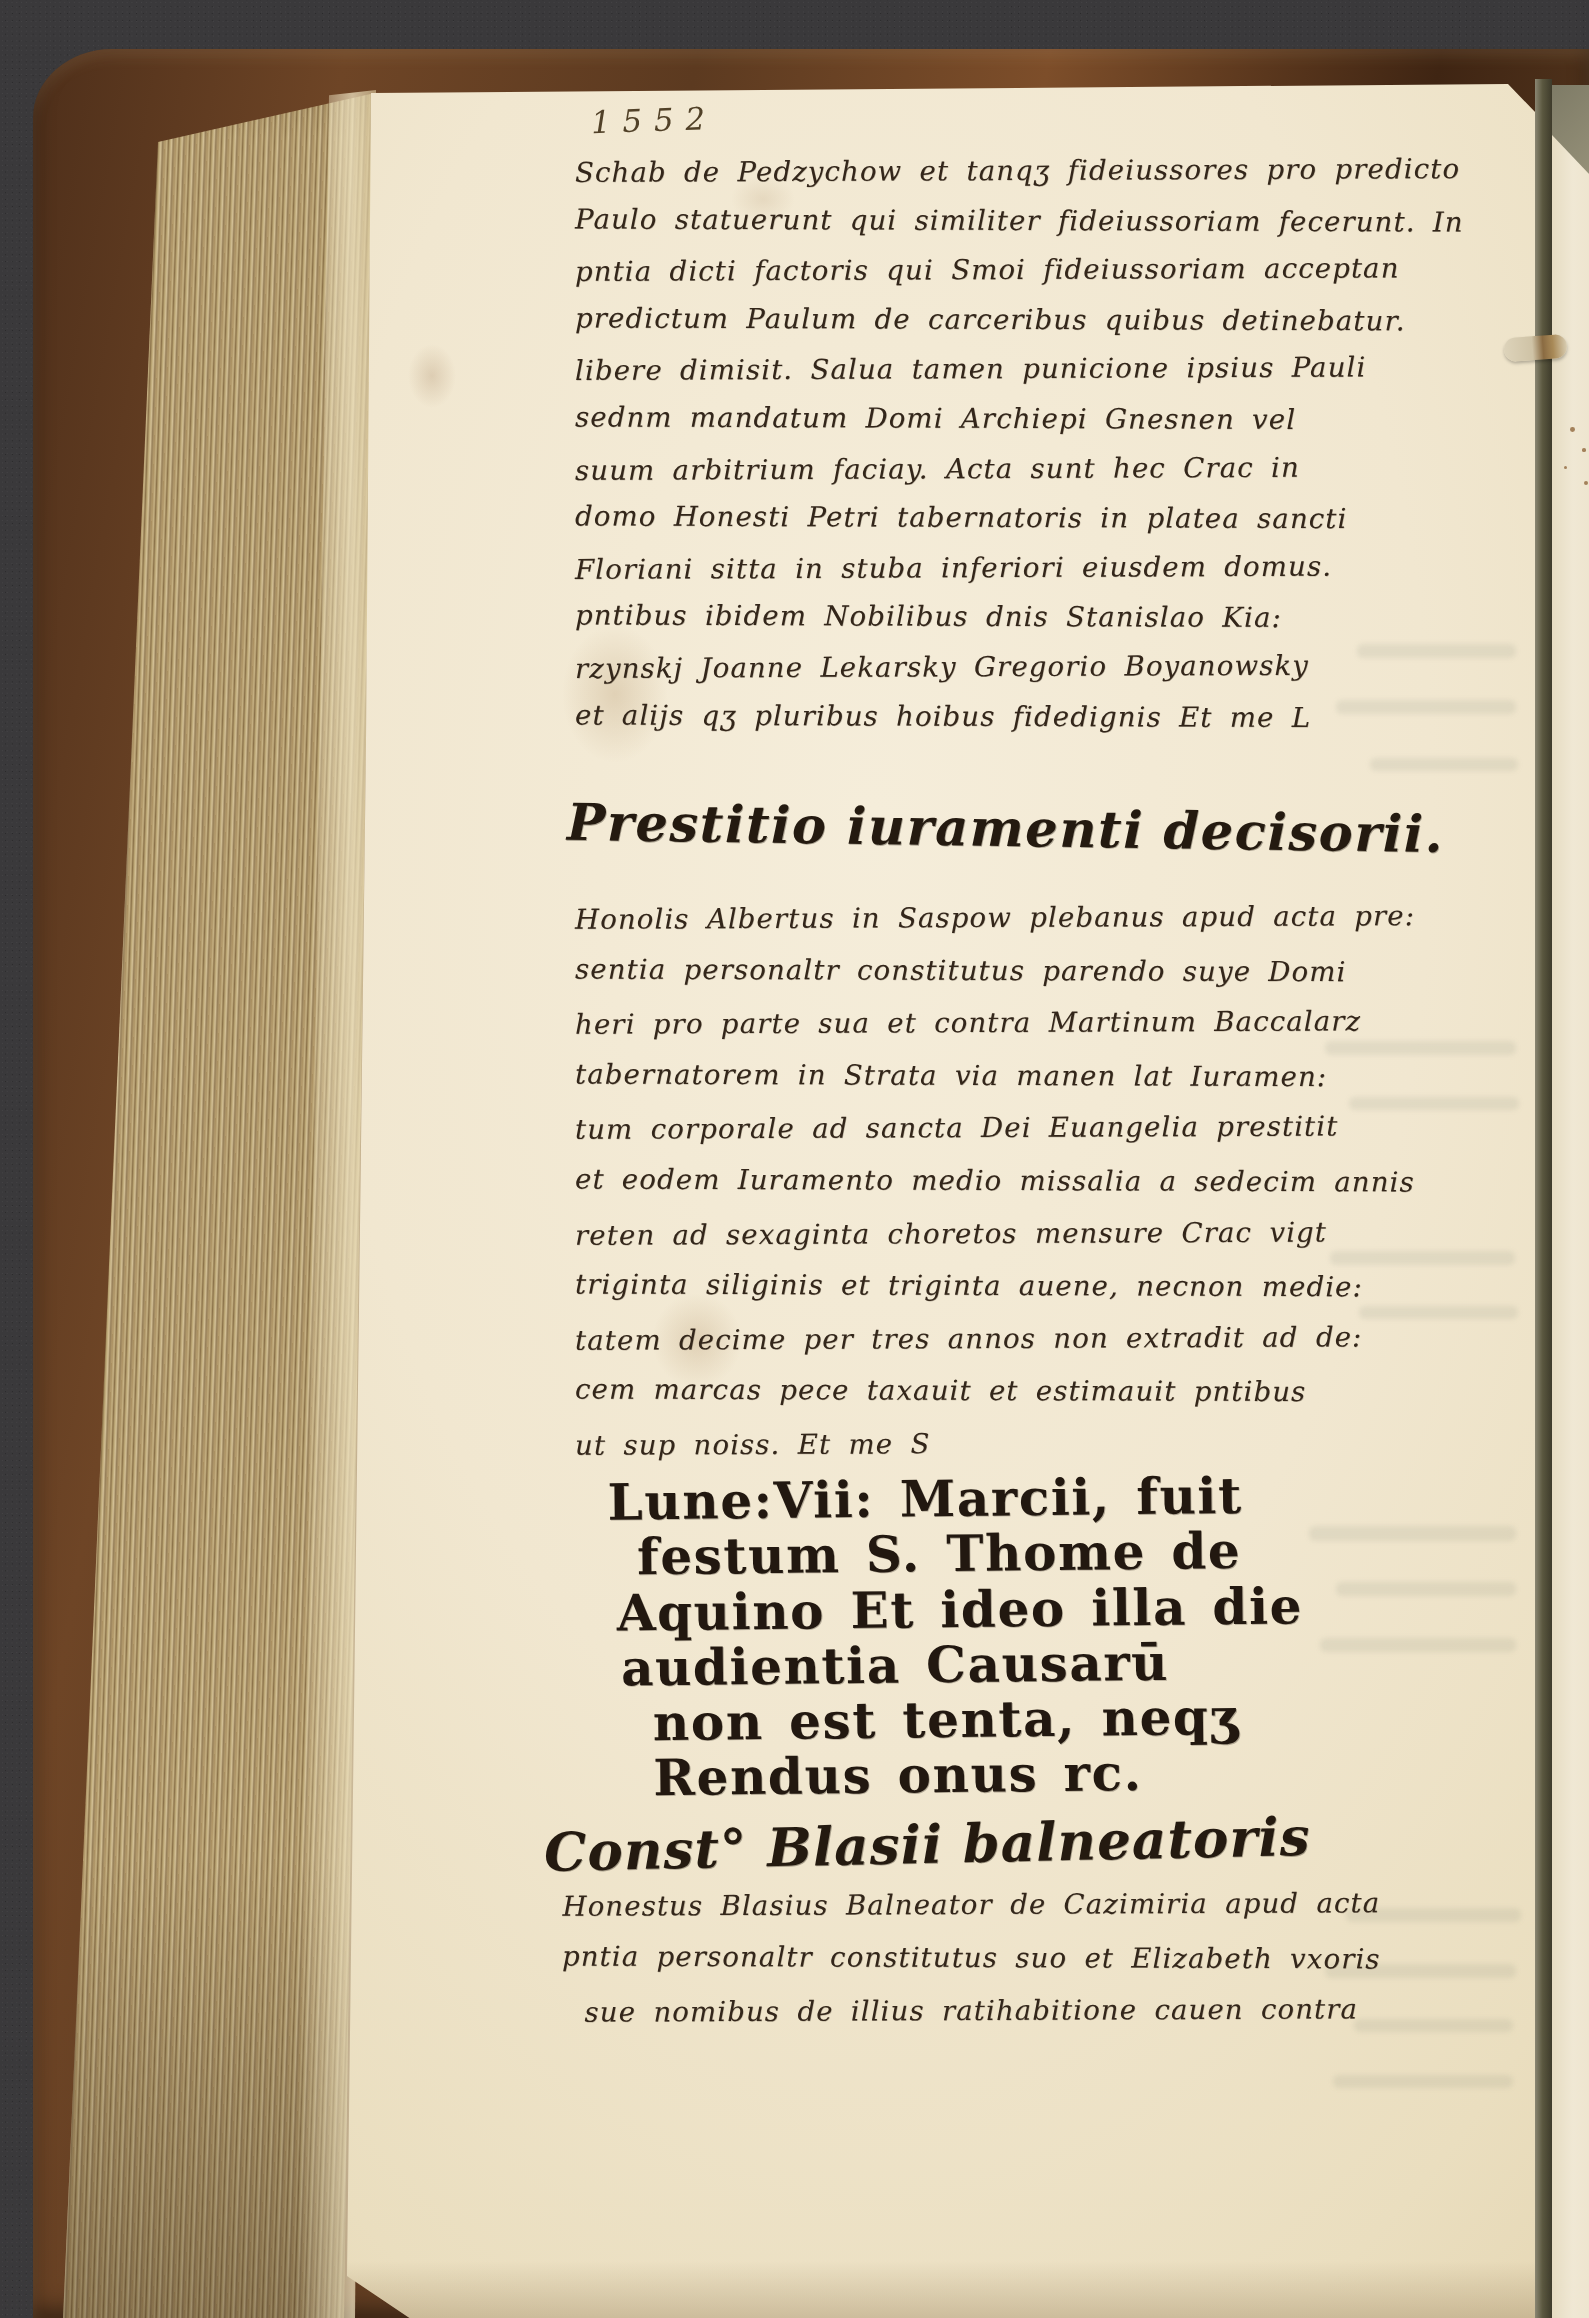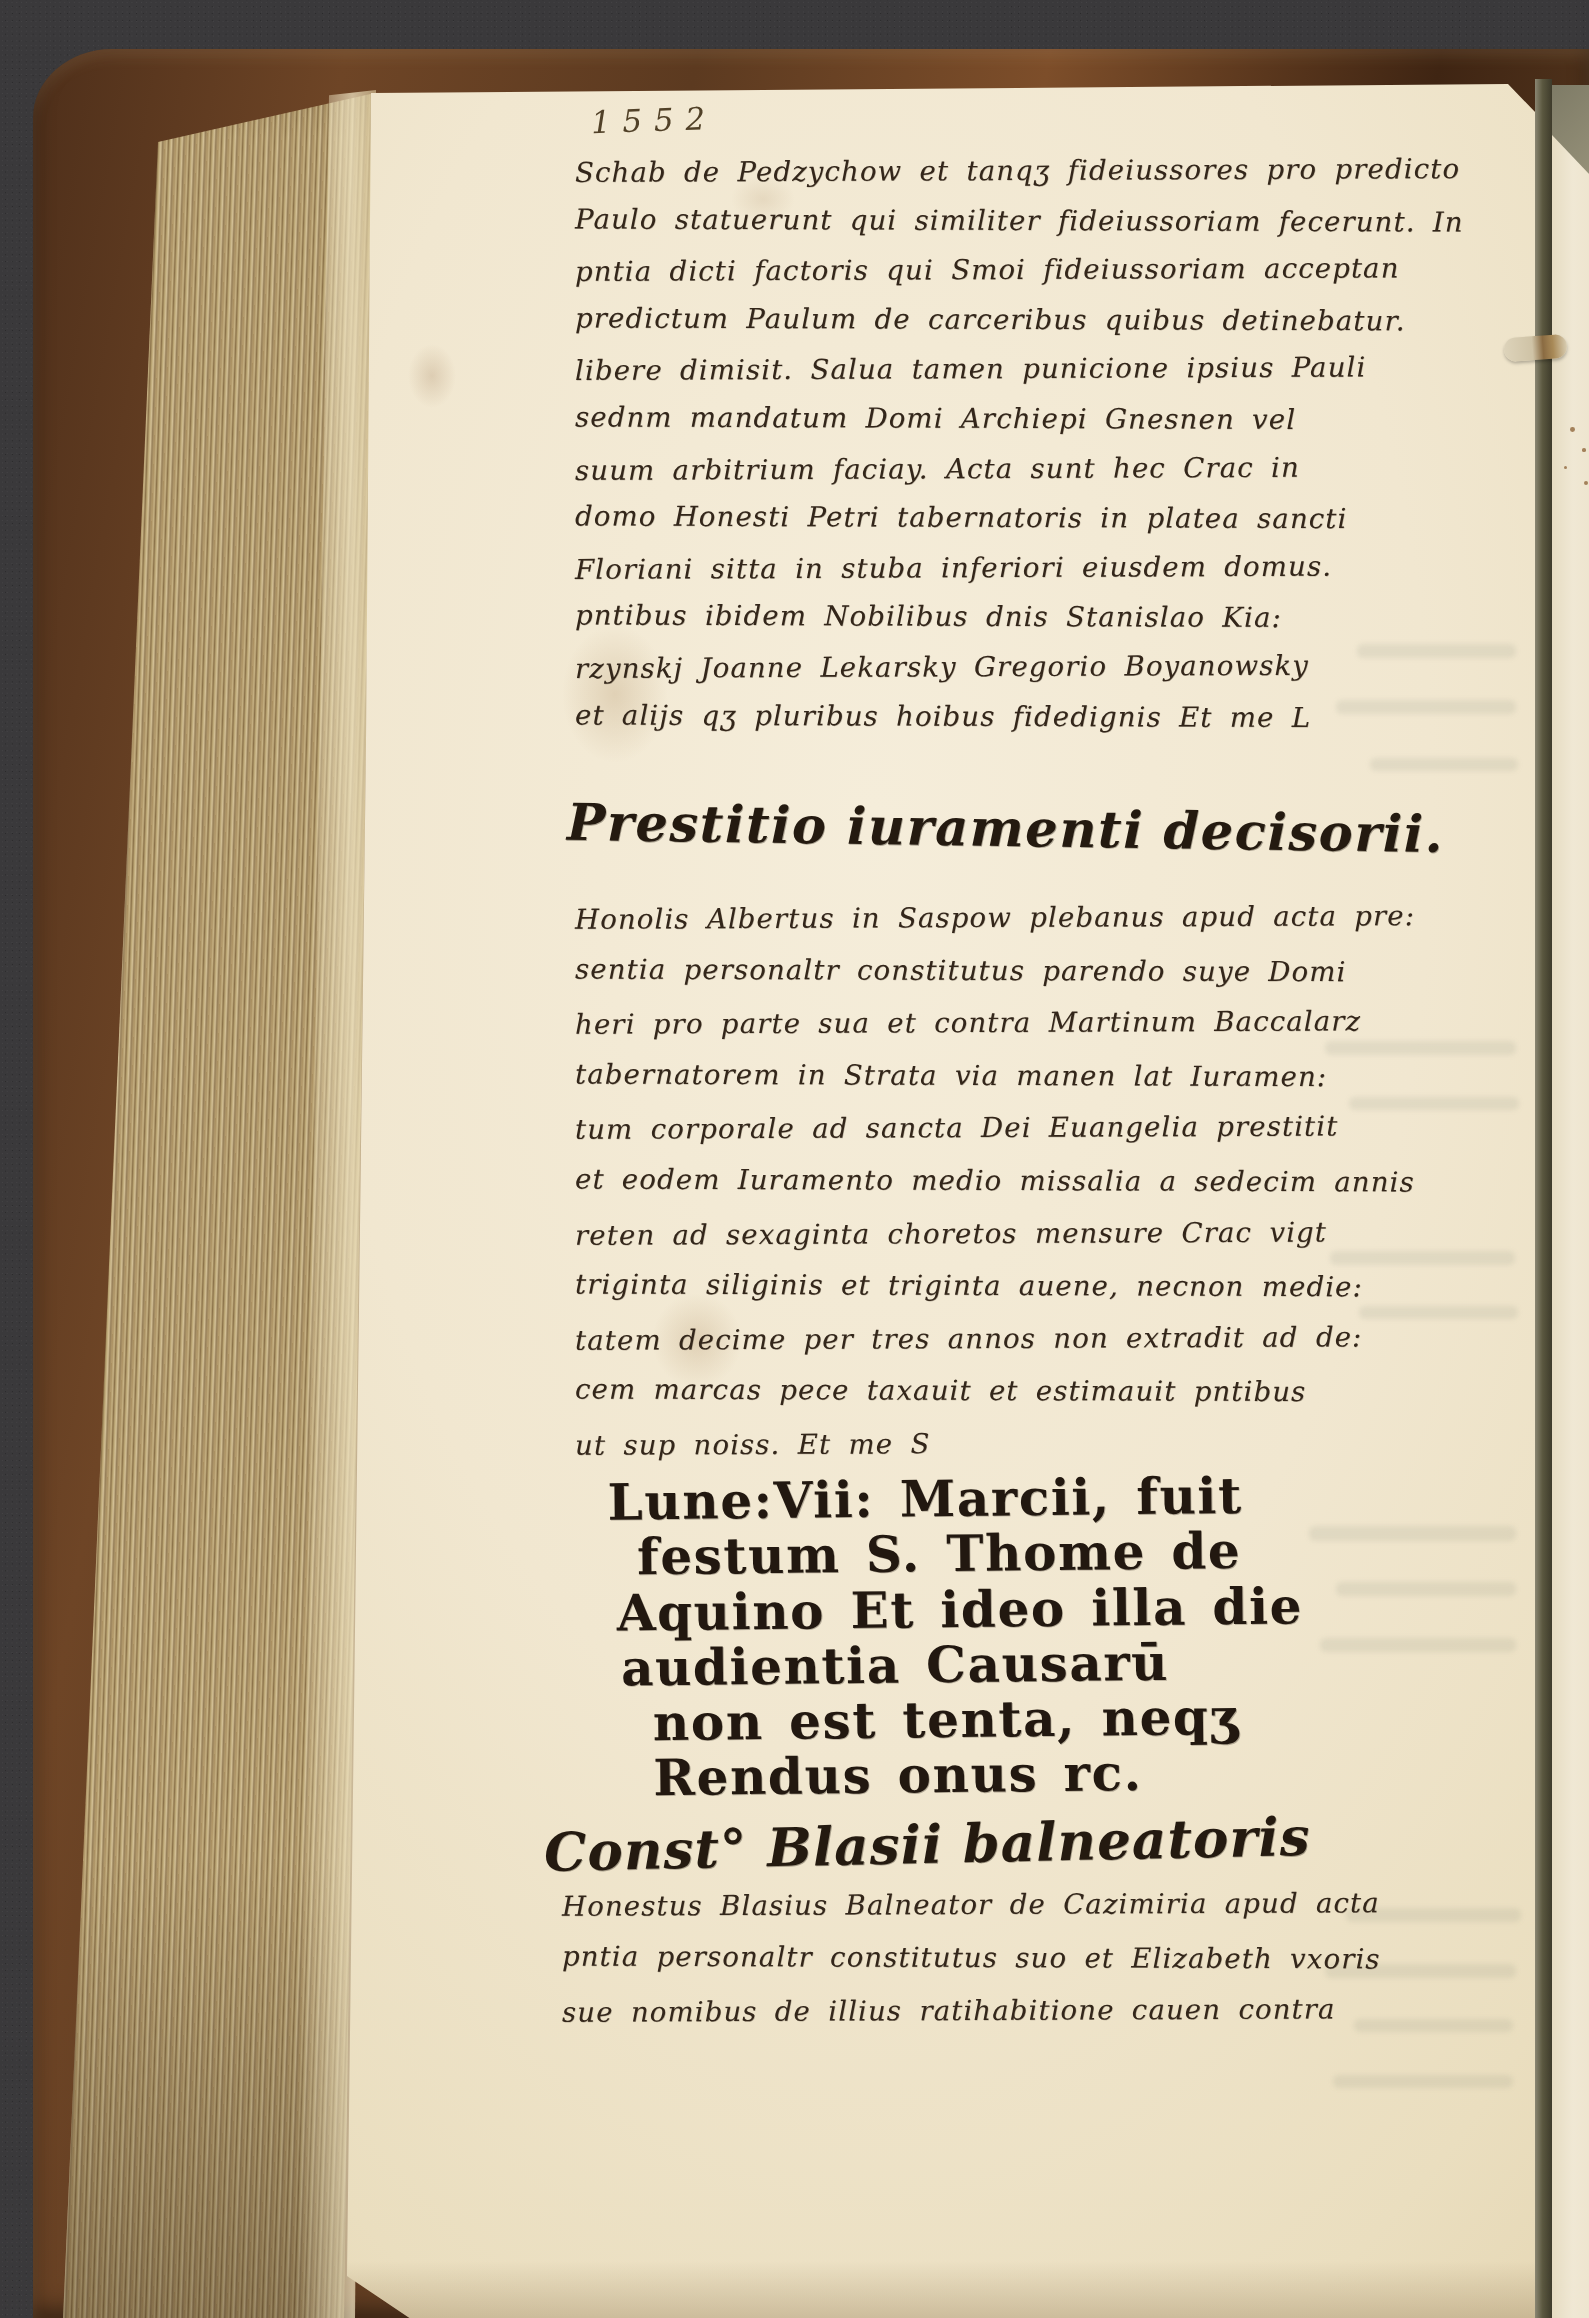--- a/index.html
+++ b/index.html
@@ -169,18 +169,18 @@
   <div class="line" style="margin-left:0px;">Lune:Vii: Marcii, fuit</div>
   <div class="line" style="margin-left:29px;">festum S. Thome de</div>
   <div class="line" style="margin-left:8px;">Aquino Et ideo illa die</div>
   <div class="line" style="margin-left:11.7px;">audientia Causarū</div>
   <div class="line" style="margin-left:43px;">non est tenta, neqʒ</div>
   <div class="line" style="margin-left:43px;">Rendus onus rc.</div>
 </div>
 
 <div class="abs heading h2" style="left:544px;top:1813px;">Const° Blasii balneatoris</div>
 
-<div class="abs para p3 ink" style="left:562px;top:1891px;">
+<div class="abs para p3 ink" style="left:562px;top:1891px;text-align:center;">
   <div class="line">Honestus Blasius Balneator de Cazimiria apud acta</div>
   <div class="line">pntia personaltr constitutus suo et Elizabeth vxoris</div>
   <div class="line">sue nomibus de illius ratihabitione cauen contra</div>
 </div>
 
 
 </body></html>

